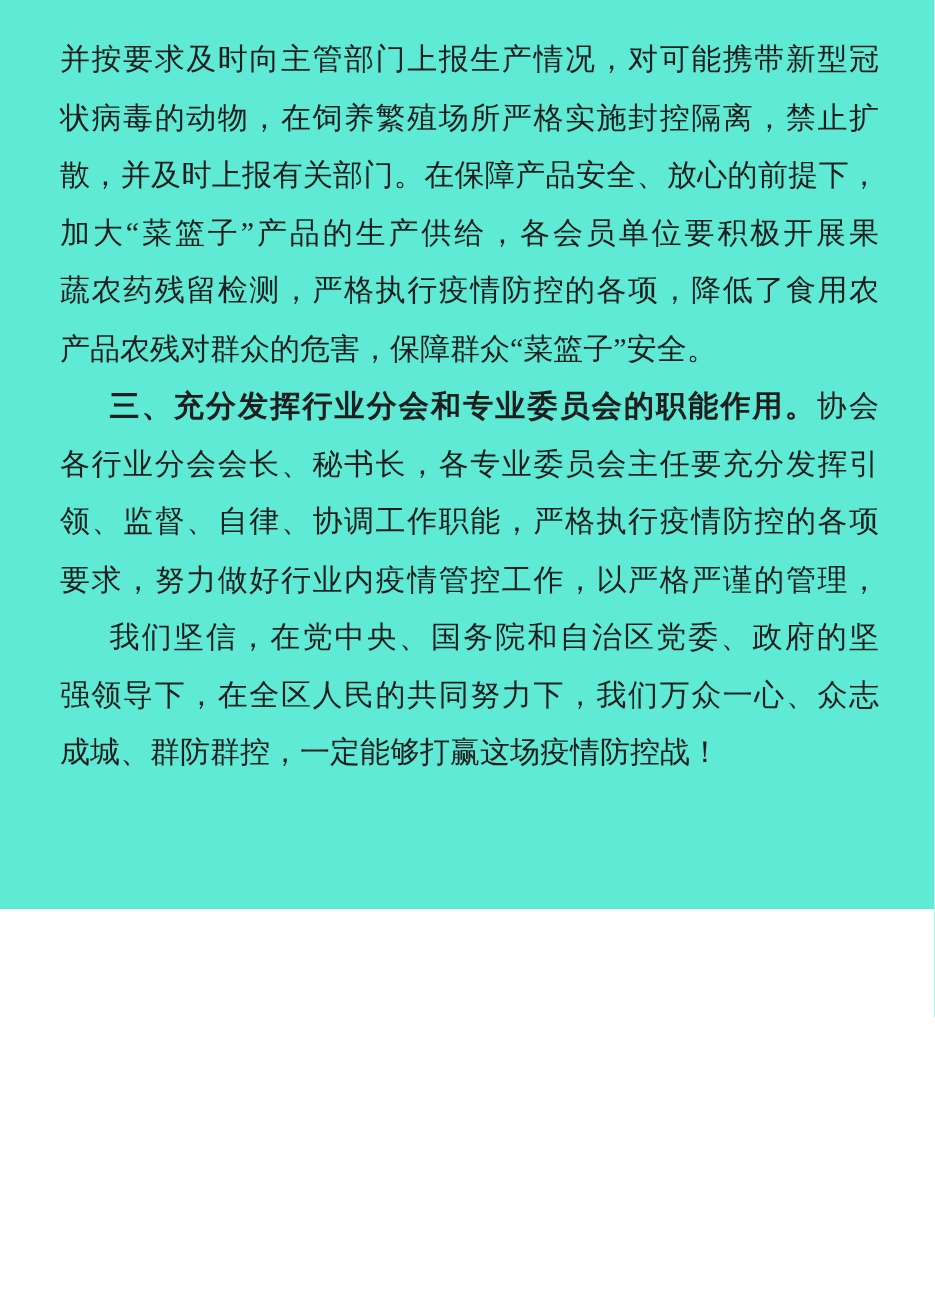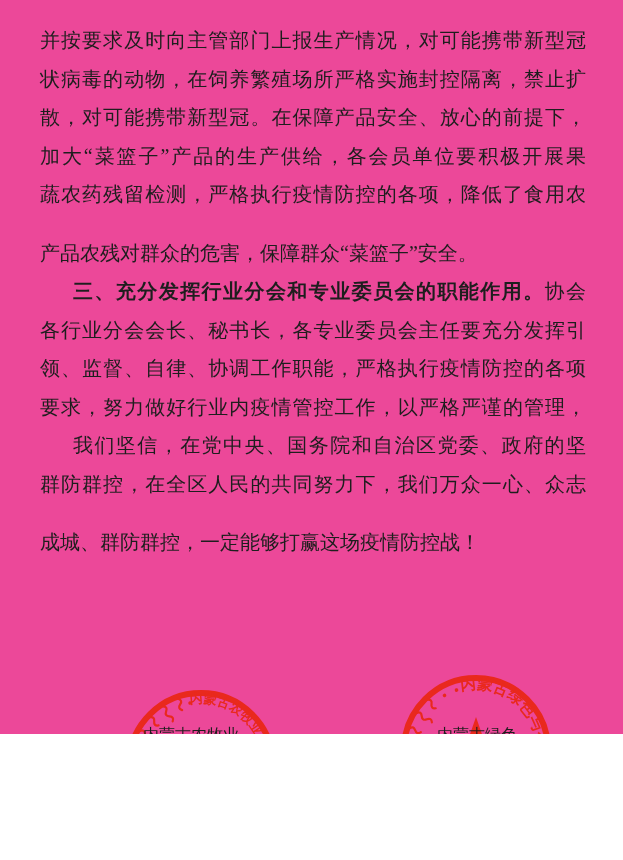--- a/index.html
+++ b/index.html
@@ -1,26 +1,26 @@
 <!DOCTYPE html>
 <html><head>
 <meta charset="utf-8">
 <style>
   html,body{margin:0;padding:0;background:#ffffff;}
   .page{
-    position:relative;width:623px;height:734px;background:#ec4899;overflow:hidden;
+    position:relative;width:623px;height:606px;background:#5eead4;overflow:hidden;
     font-family:"Liberation Serif","DejaVu Serif",serif;color:#1e1e1e;
   }
   .doc-text{position:absolute;left:40px;top:21px;width:546px;z-index:1;}
   .line{
     font-size:20px;line-height:38.5px;height:38.5px;
     text-align:justify;text-align-last:justify;-moz-text-align-last:justify;
     overflow:visible;white-space:normal;
   }
-  .line.para-end{text-align-last:left;margin-top:20px;-moz-text-align-last:left;}
+  .line.para-end{text-align-last:left;-moz-text-align-last:left;}
   .line.indent{text-indent:33px;}
   .seg{font-weight:normal;}
   .seg.bold{font-family:"Liberation Sans","DejaVu Sans",sans-serif;font-weight:700;}
   .seal{position:absolute;width:170px;height:170px;z-index:2;}
   .seal-left{left:116px;top:680px;}
   .seal-right{left:391px;top:665px;}
   .sig{
     position:absolute;z-index:3;font-size:16px;line-height:24px;
     white-space:nowrap;transform:translateX(-50%);color:#1e1e1e;
   }
@@ -30,30 +30,30 @@
   .sig-r2{left:477px;top:762px;}
   .sig-date{left:480px;top:797px;font-size:21px;line-height:26px;}
 </style>
 </head>
 <body>
 
 <div class="page">
   <div class="doc-text" id="doc-body">
       <div class="line"><span class="seg">并按要求及时向主管部门上报生产情况，对可能携带新型冠</span></div>
       <div class="line"><span class="seg">状病毒的动物，在饲养繁殖场所严格实施封控隔离，禁止扩</span></div>
-      <div class="line"><span class="seg">散，对可能携带新型冠。在保障产品安全、放心的前提下，</span></div>
+      <div class="line"><span class="seg">散，并及时上报有关部门。在保障产品安全、放心的前提下，</span></div>
       <div class="line"><span class="seg">加大“菜篮子”产品的生产供给，各会员单位要积极开展果</span></div>
       <div class="line"><span class="seg">蔬农药残留检测，严格执行疫情防控的各项，降低了食用农</span></div>
       <div class="line para-end"><span class="seg">产品农残对群众的危害，保障群众“菜篮子”安全。</span></div>
       <div class="line indent"><span class="seg bold">三、充分发挥行业分会和专业委员会的职能作用。</span><span class="seg">协会</span></div>
       <div class="line"><span class="seg">各行业分会会长、秘书长，各专业委员会主任要充分发挥引</span></div>
       <div class="line"><span class="seg">领、监督、自律、协调工作职能，严格执行疫情防控的各项</span></div>
       <div class="line"><span class="seg">要求，努力做好行业内疫情管控工作，以严格严谨的管理，</span></div>
       <div class="line indent"><span class="seg">我们坚信，在党中央、国务院和自治区党委、政府的坚</span></div>
-      <div class="line"><span class="seg">群防群控，在全区人民的共同努力下，我们万众一心、众志</span></div>
+      <div class="line"><span class="seg">强领导下，在全区人民的共同努力下，我们万众一心、众志</span></div>
       <div class="line para-end"><span class="seg">成城、群防群控，一定能够打赢这场疫情防控战！</span></div>
     </div>
 
   <div class="seal seal-left" id="seal-0"><svg width="170" height="170" viewBox="0 0 170 170">
         <circle cx="85" cy="85" r="72" fill="none" stroke="#e9291d" stroke-width="6"></circle>
         <path d="M 85 64 L 89.93739611925677 78.20425724725044 L 104.97218684219823 78.5106431181261 L 92.9888747368793 87.59574275274956 L 97.34349029814193 101.9893568818739 L 85 93.4 L 72.65650970185807 101.9893568818739 L 77.0111252631207 87.59574275274956 L 65.02781315780177 78.5106431181261 L 80.06260388074323 78.20425724725044 Z" fill="#e9291d"></path>
         <defs>
           <path id="arc0" d="M 74.23381298465031 23.941919313243105 A 62 62 0 1 1 95.76618701534967 146.0580806867569 A 62 62 0 1 1 74.23381298465031 23.941919313243105"></path>
           <path id="code0" d="M 51.08516708907489 139.27507815401128 A 64 64 0 0 0 118.91483291092511 139.27507815401125"></path>
         </defs>

